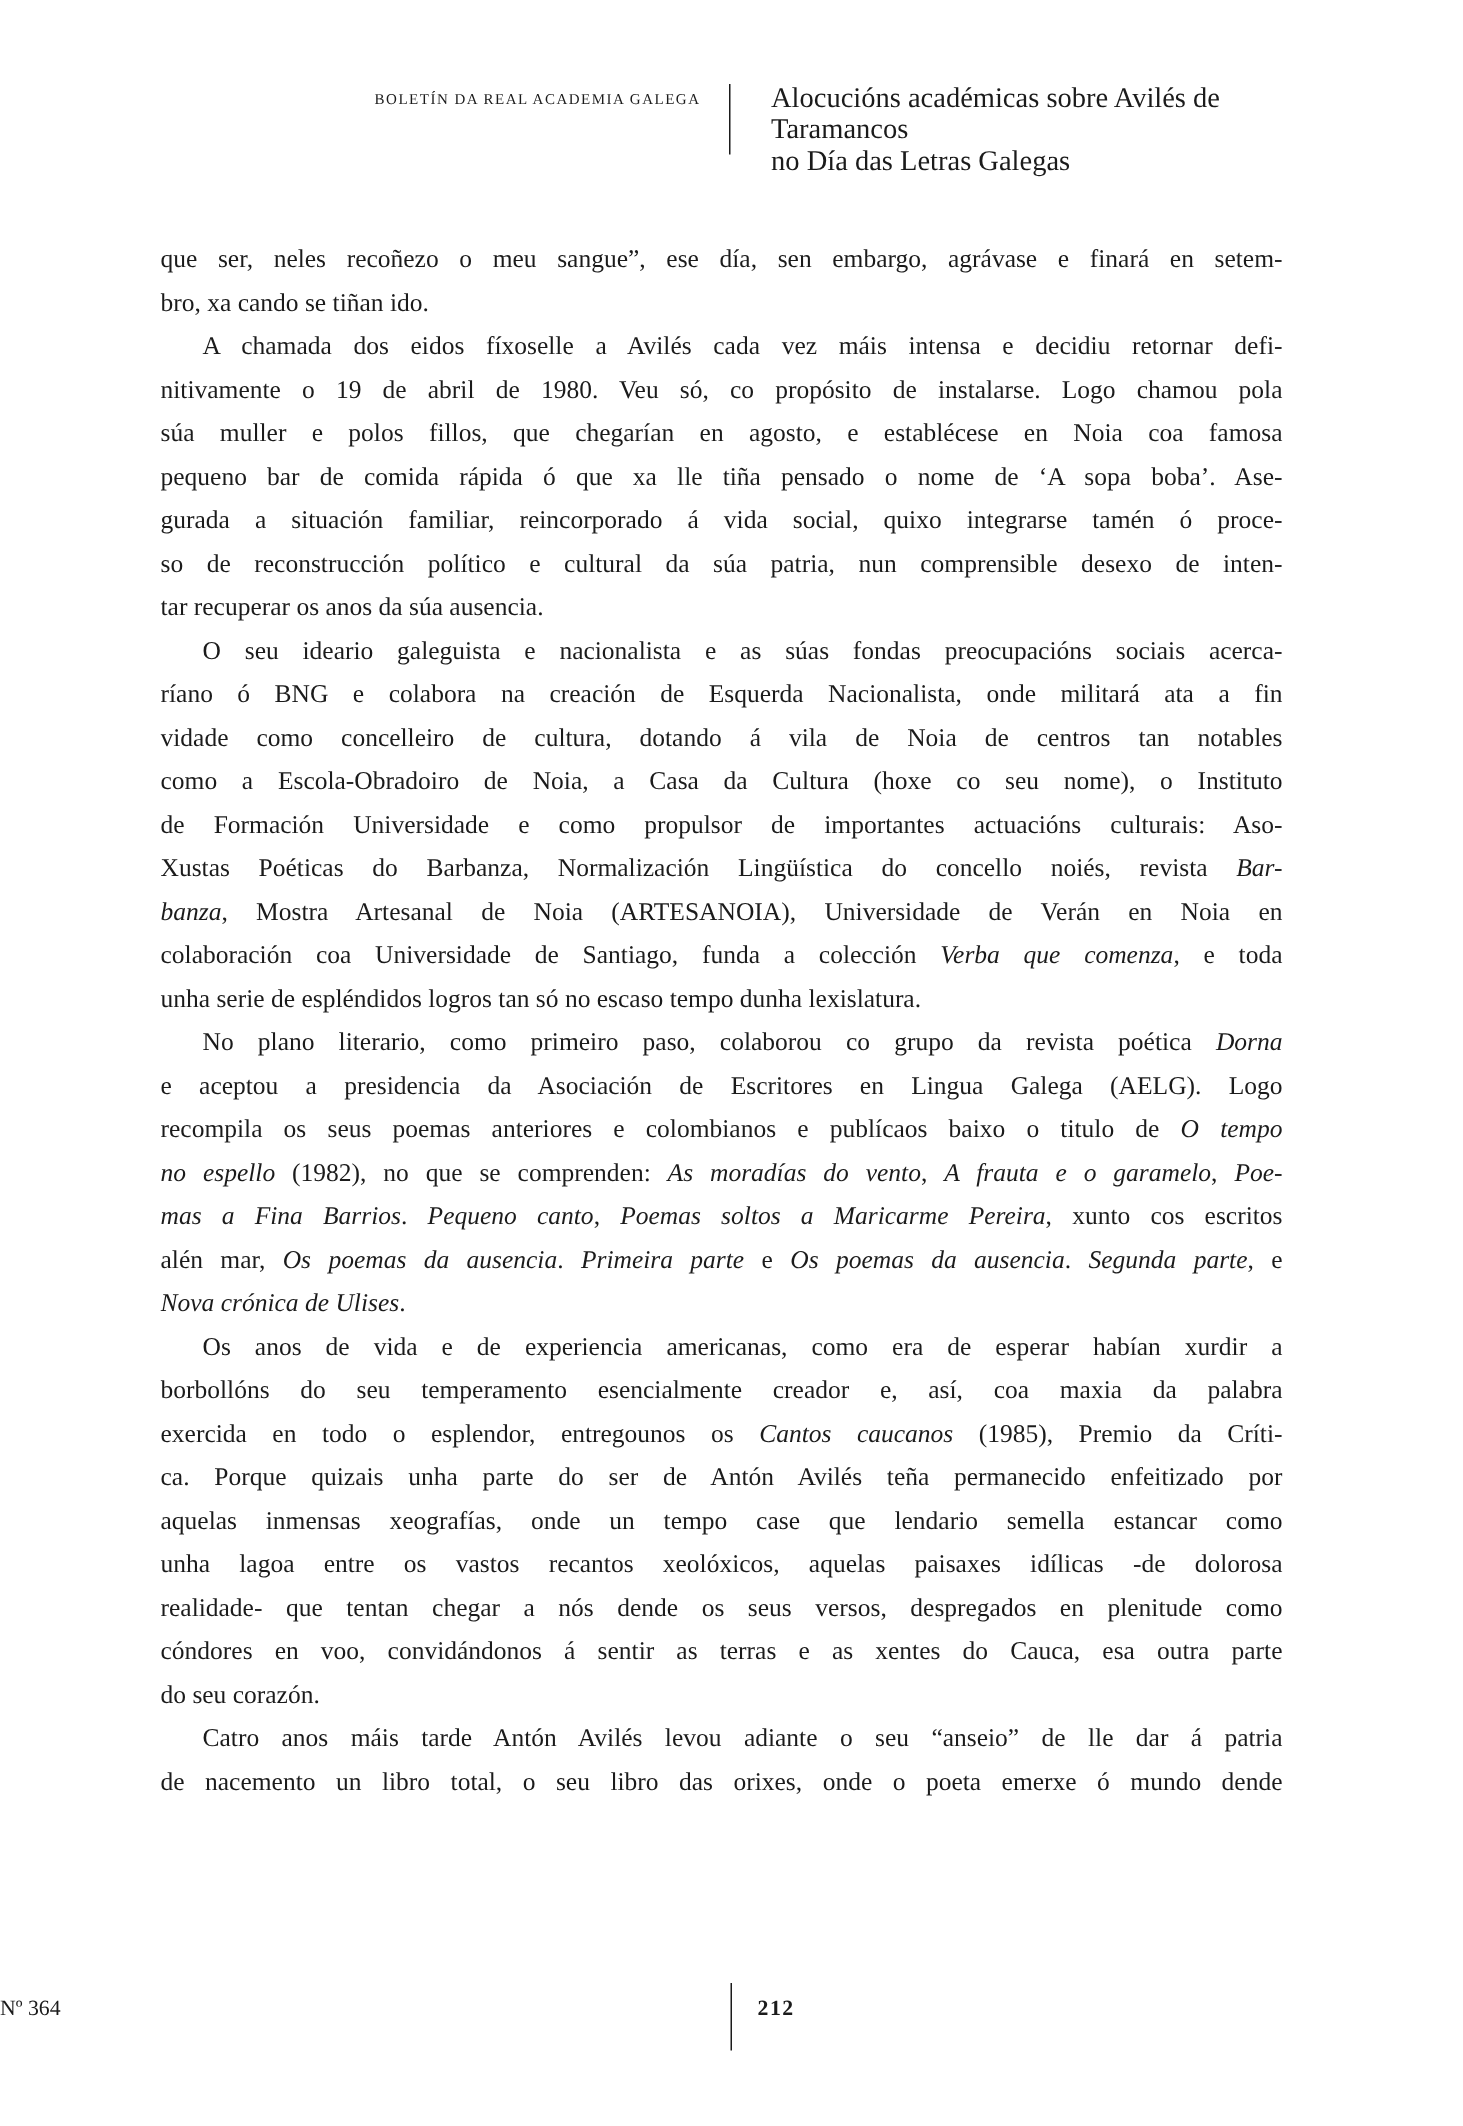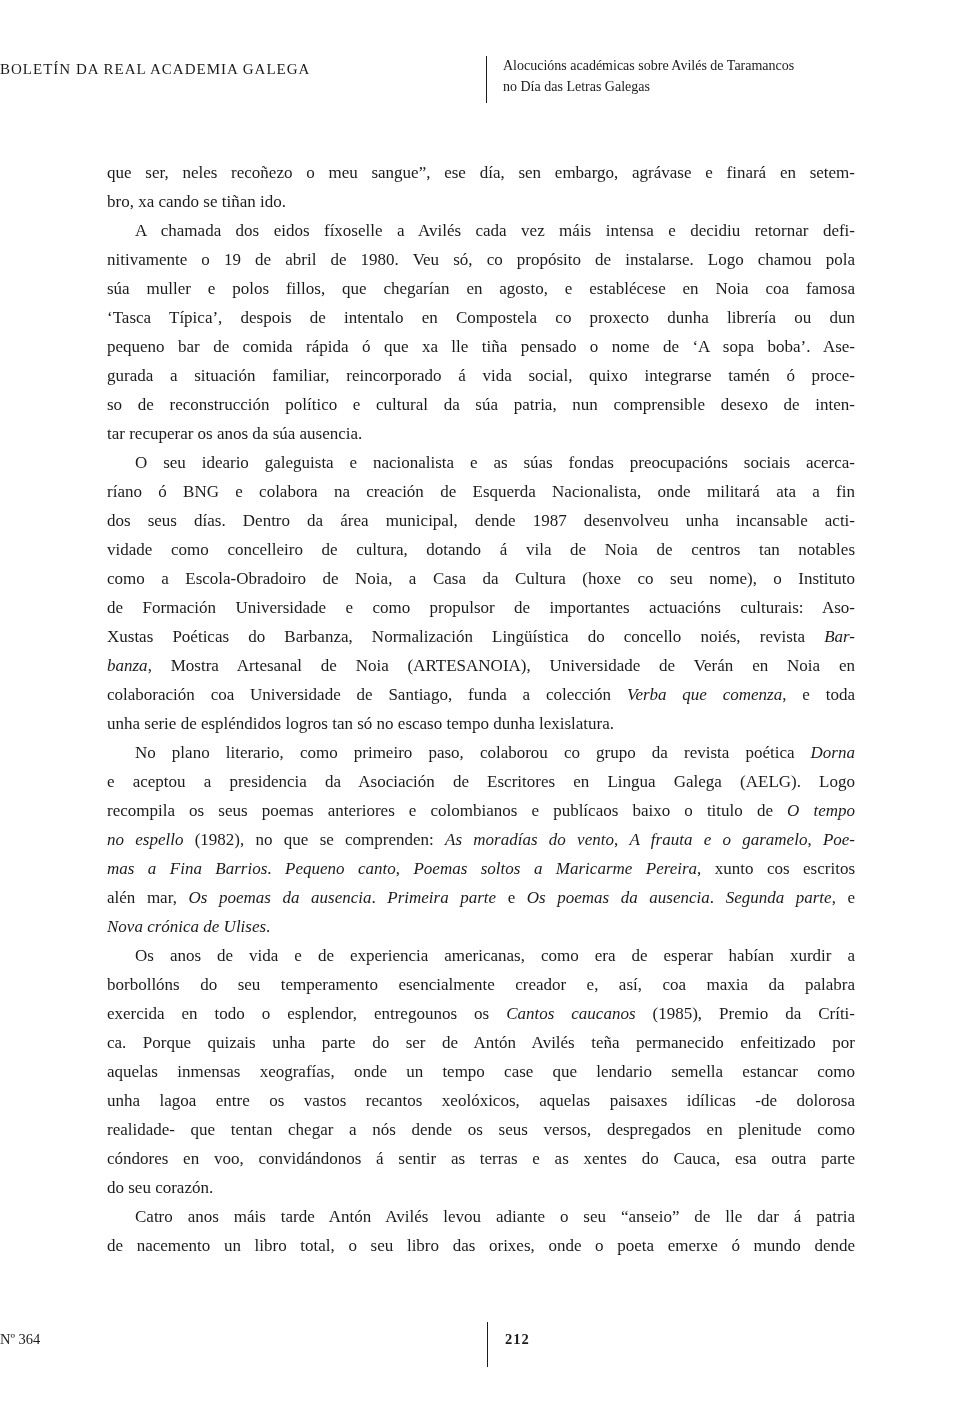--- a/index.html
+++ b/index.html
@@ -13,38 +13,39 @@
     font-family: "Liberation Serif", "DejaVu Serif", serif;
     margin: 0 auto;
     overflow: hidden;
   }
   
   .journal-title {
     position: absolute;
     top: 61px;
     left: 0;
     width: 467px;
-    font-size: 15px;
+    text-align: right;
+    font-size: 10px;
     letter-spacing: 1px;
     white-space: nowrap;
   }
   .header-divider {
     position: absolute;
     top: 56px;
     left: 486px;
     width: 1px;
     height: 47px;
     background: #1b1b1b;
   }
   .article-title {
     position: absolute;
     top: 55px;
-    left: 503px;
+    left: 514px;
     width: 340px;
-    font-size: 14px;
+    font-size: 19px;
     line-height: 21px;
   }
   
   .body-text {
     position: absolute;
     top: 158px;
     left: 107px;
     width: 748px;
     font-size: 17px;
   }
@@ -97,28 +98,26 @@
     <div>Alocucións académicas sobre Avilés de Taramancos</div>
     <div>no Día das Letras Galegas</div>
   </div>
 
   <div class="body-text">
       <div class="line"><span>que ser, neles recoñezo o meu sangue”, ese día, sen embargo, agrávase e finará en setem-</span></div>
       <div class="line end"><span>bro, xa cando se tiñan ido.</span></div>
       <div class="line indent"><span>A chamada dos eidos fíxoselle a Avilés cada vez máis intensa e decidiu retornar defi-</span></div>
       <div class="line"><span>nitivamente o 19 de abril de 1980. Veu só, co propósito de instalarse. Logo chamou pola</span></div>
       <div class="line"><span>súa muller e polos fillos, que chegarían en agosto, e establécese en Noia coa famosa</span></div>
-      <div class="line"><span>‘Tasca Típica’, despois de intentalo en Compostela co proxecto dunha librería ou dun</span></div>
       <div class="line"><span>pequeno bar de comida rápida ó que xa lle tiña pensado o nome de ‘A sopa boba’. Ase-</span></div>
       <div class="line"><span>gurada a situación familiar, reincorporado á vida social, quixo integrarse tamén ó proce-</span></div>
       <div class="line"><span>so de reconstrucción político e cultural da súa patria, nun comprensible desexo de inten-</span></div>
       <div class="line end"><span>tar recuperar os anos da súa ausencia.</span></div>
       <div class="line indent"><span>O seu ideario galeguista e nacionalista e as súas fondas preocupacións sociais acerca-</span></div>
       <div class="line"><span>ríano ó BNG e colabora na creación de Esquerda Nacionalista, onde militará ata a fin</span></div>
-      <div class="line"><span>dos seus días. Dentro da área municipal, dende 1987 desenvolveu unha incansable acti-</span></div>
       <div class="line"><span>vidade como concelleiro de cultura, dotando á vila de Noia de centros tan notables</span></div>
       <div class="line"><span>como a Escola-Obradoiro de Noia, a Casa da Cultura (hoxe co seu nome), o Instituto</span></div>
       <div class="line"><span>de Formación Universidade e como propulsor de importantes actuacións culturais: Aso-</span></div>
       <div class="line"><span>Xustas Poéticas do Barbanza, Normalización Lingüística do concello noiés, revista </span><em>Bar-</em></div>
       <div class="line"><em>banza</em><span>, Mostra Artesanal de Noia (ARTESANOIA), Universidade de Verán en Noia en</span></div>
       <div class="line"><span>colaboración coa Universidade de Santiago, funda a colección </span><em>Verba que comenza</em><span>, e toda</span></div>
       <div class="line end"><span>unha serie de espléndidos logros tan só no escaso tempo dunha lexislatura.</span></div>
       <div class="line indent"><span>No plano literario, como primeiro paso, colaborou co grupo da revista poética </span><em>Dorna</em></div>
       <div class="line"><span>e aceptou a presidencia da Asociación de Escritores en Lingua Galega (AELG). Logo</span></div>
       <div class="line"><span>recompila os seus poemas anteriores e colombianos e publícaos baixo o titulo de </span><em>O tempo</em></div>

